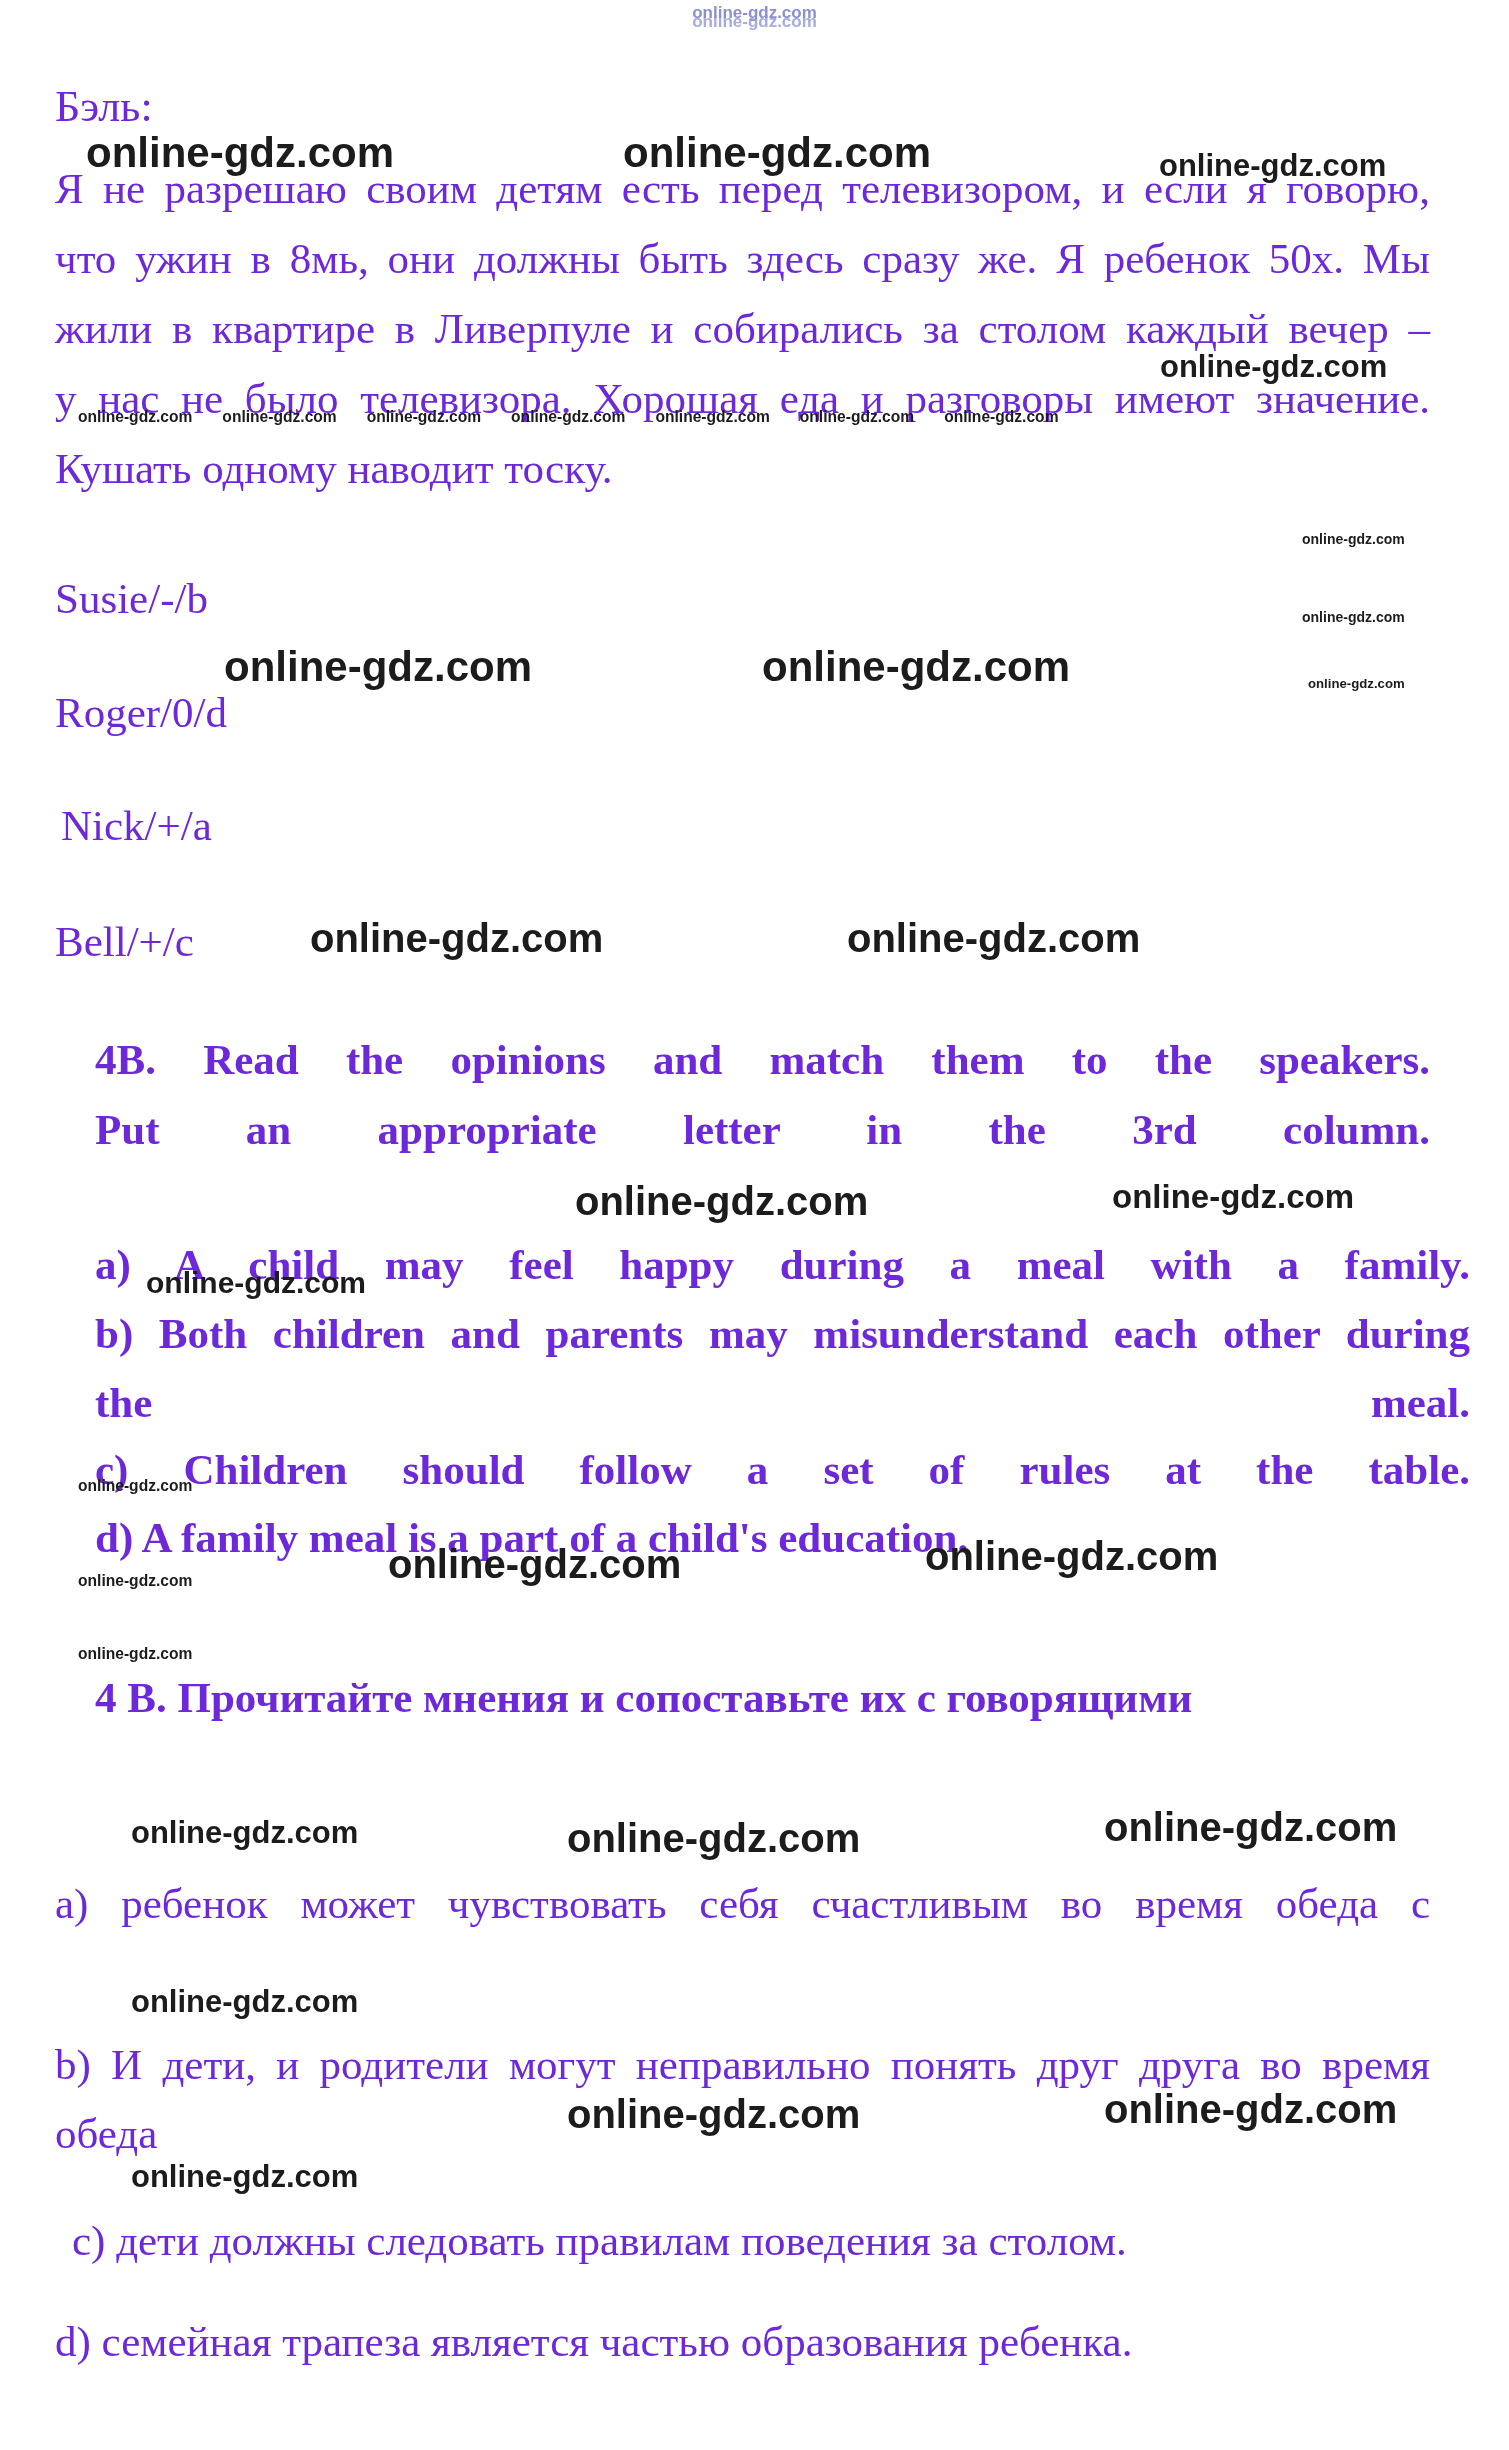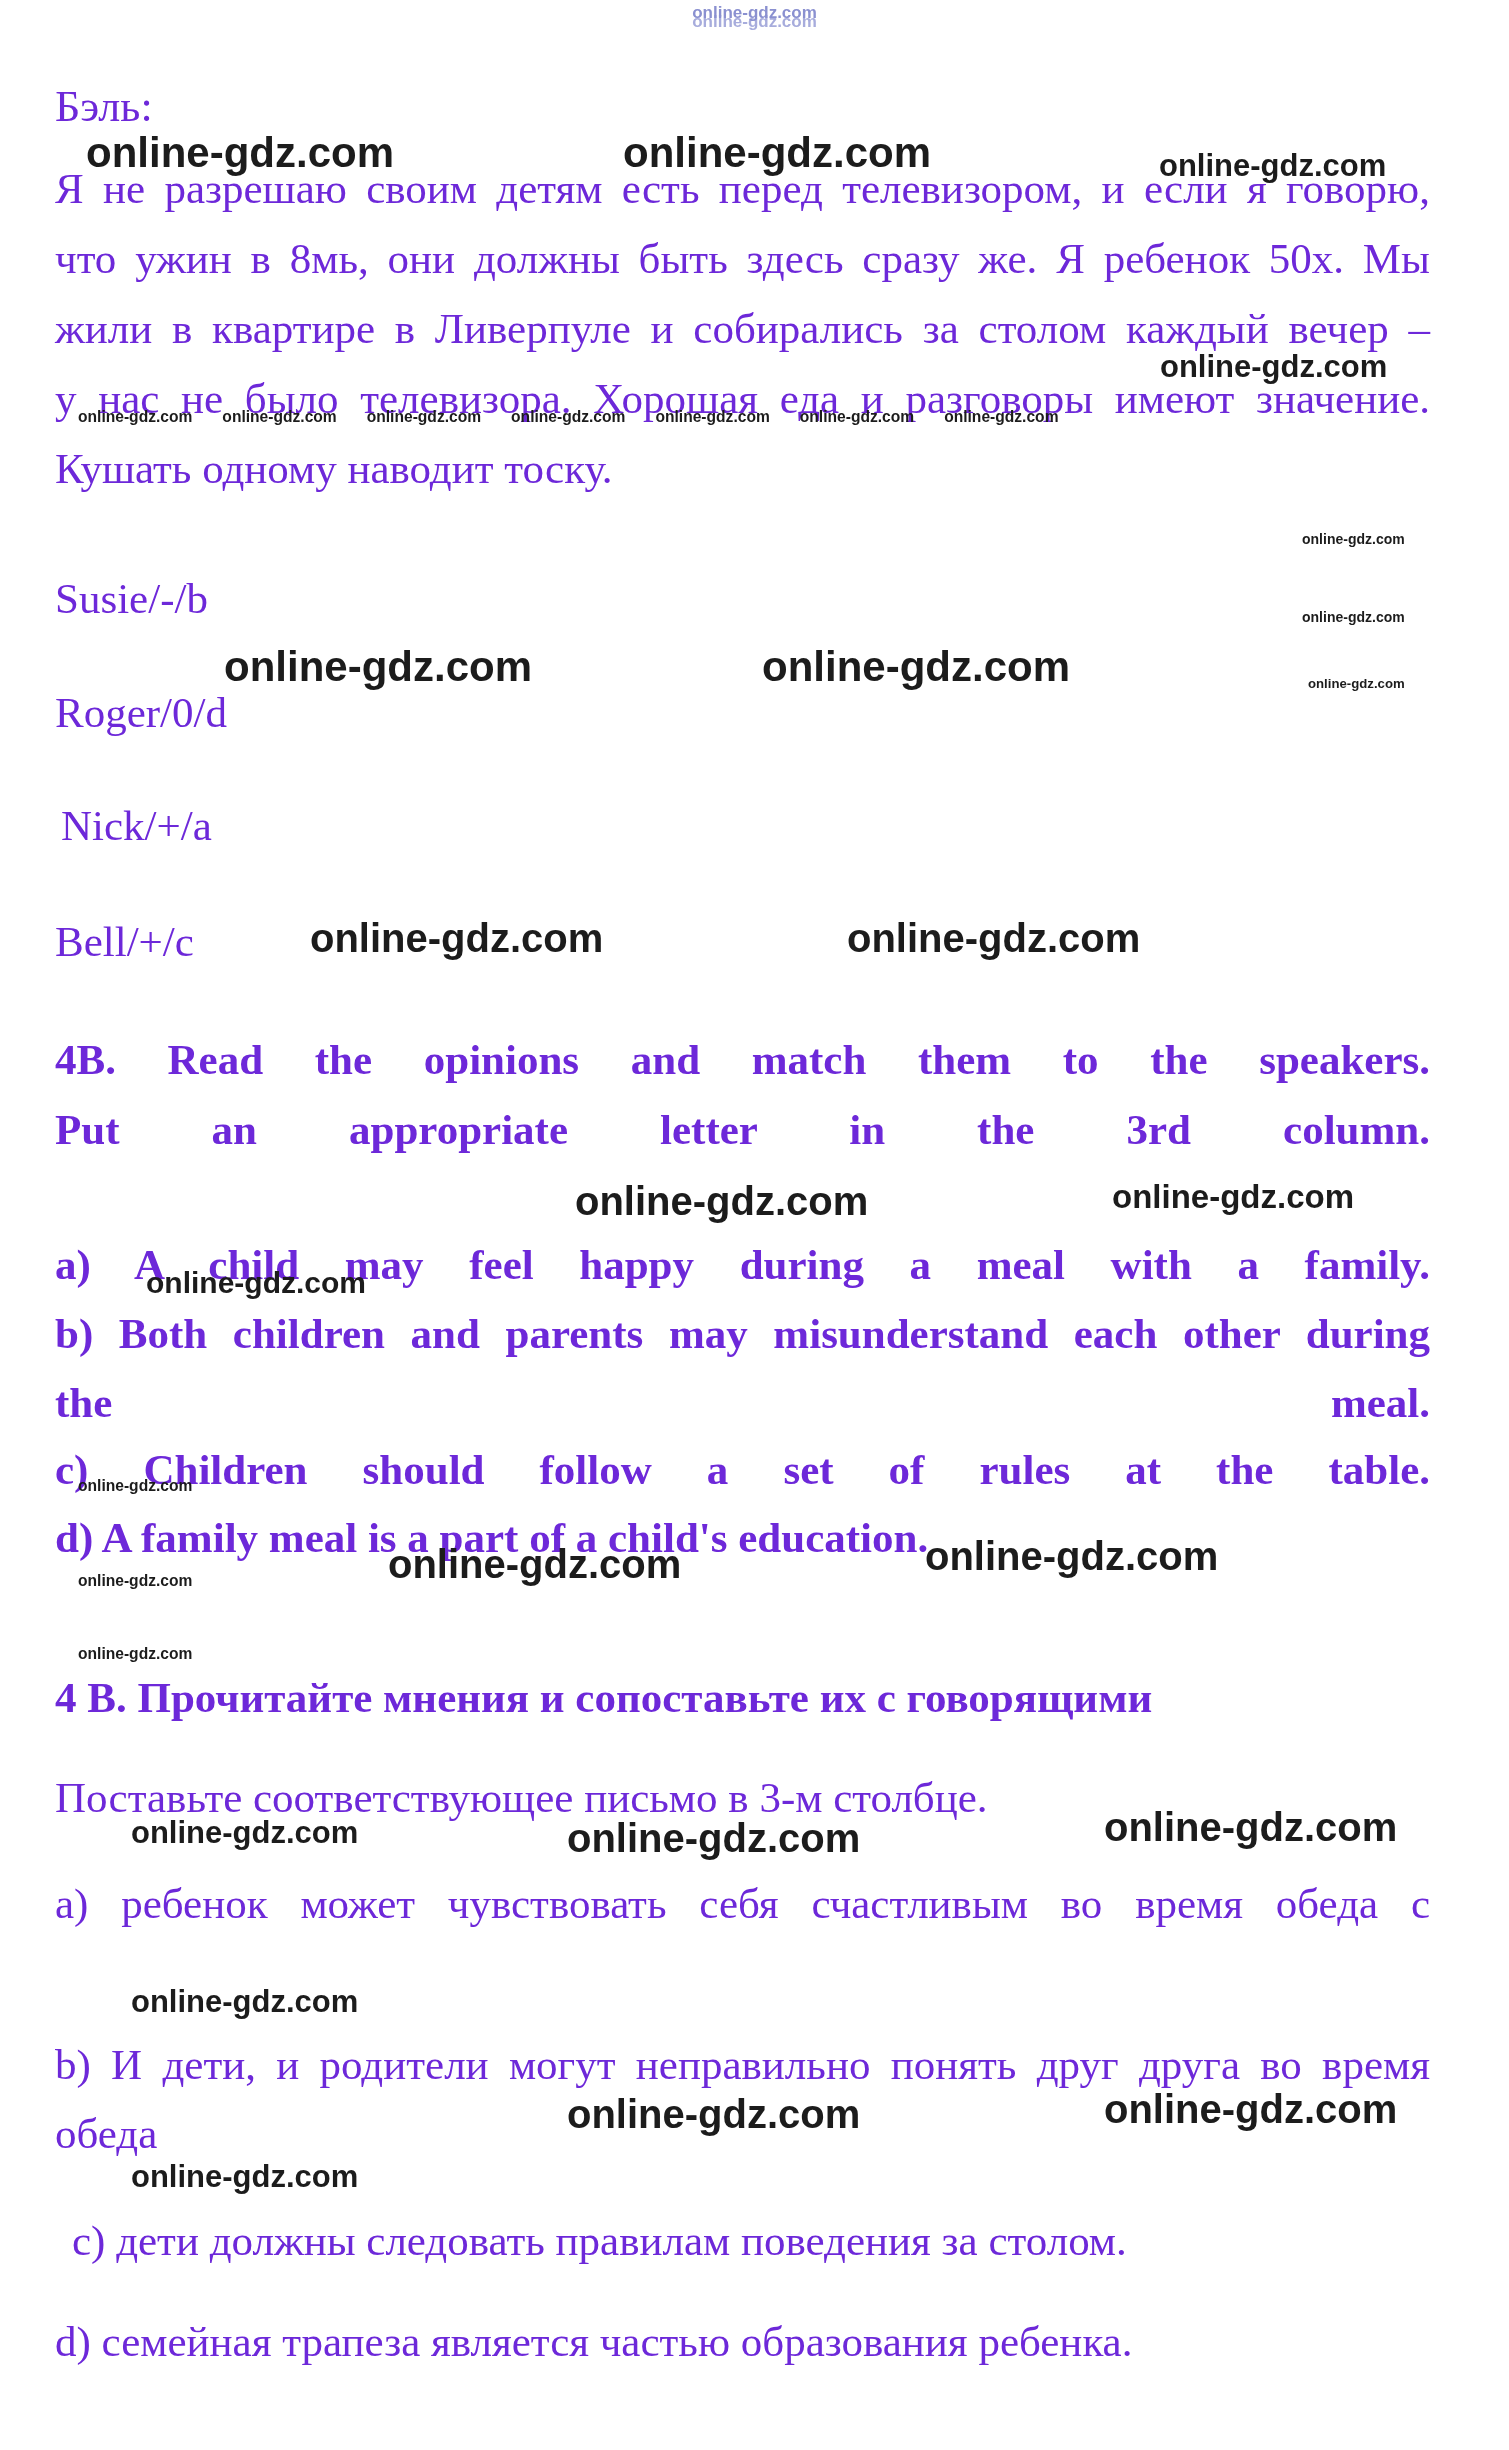--- a/index.html
+++ b/index.html
@@ -11,21 +11,21 @@
     background: #ffffff;
     color: #000000;
     font-family: "Liberation Serif", serif;
     overflow: hidden;
   }
   .abs { position: absolute; }
   .w { width: 1375px; }
   .txt { font-size: 43px; line-height: 70px; color: #6d28d9; }
   .txt-sm-lh { line-height: 69px; }
   .just { text-align: justify; text-align-last: justify; }
-  .bold { font-weight: bold; }
+  .bold { font-weight: bold; margin-left: 40px; }
 
   
   .wm, .wm-inline {
     font-family: "Liberation Sans", "DejaVu Sans", sans-serif;
     font-weight: 600;
     color: #1c1c1c;
     white-space: nowrap;
   }
   .wm { position: absolute; }
   .wm-54 { font-size: 42px; }
@@ -111,21 +111,20 @@
   <div class="abs w txt txt-sm-lh just bold" style="left: 55px; top: 1435px;">c) Children should follow a set of rules at the table.</div>
   <span class="wm wm-20" style="left: 78px; top: 1477px;">online-gdz.com</span>
   <div class="abs w txt txt-sm-lh bold" style="left: 55px; top: 1503px;">d) A family meal is a part of a child's education.</div>
 
   <span class="wm wm-52" style="left: 388px; top: 1542px;">online-gdz.com</span>
   <span class="wm wm-52" style="left: 925px; top: 1534px;">online-gdz.com</span>
   <span class="wm wm-20" style="left: 78px; top: 1572px;">online-gdz.com</span>
   <span class="wm wm-20" style="left: 78px; top: 1645px;">online-gdz.com</span>
 
   <div class="abs w txt bold" style="left: 55px; top: 1663px;">4 В. Прочитайте мнения и сопоставьте их с говорящими</div>
-  <div class="abs w txt" style="left: 55px; top: 1763px;">Поставьте соответствующее письмо в 3-м столбце.</div>
 
   <span class="wm wm-40" style="left: 131px; top: 1815px;">online-gdz.com</span>
   <span class="wm wm-52" style="left: 567px; top: 1816px;">online-gdz.com</span>
   <span class="wm wm-52" style="left: 1104px; top: 1805px;">online-gdz.com</span>
 
   <div class="abs w" style="left: 55px; top: 1869px;">
     <div class="txt txt-sm-lh just">a) ребенок может чувствовать себя счастливым во время обеда с</div>
   </div>
   <span class="wm wm-40" style="left: 131px; top: 1984px;">online-gdz.com</span>
 

